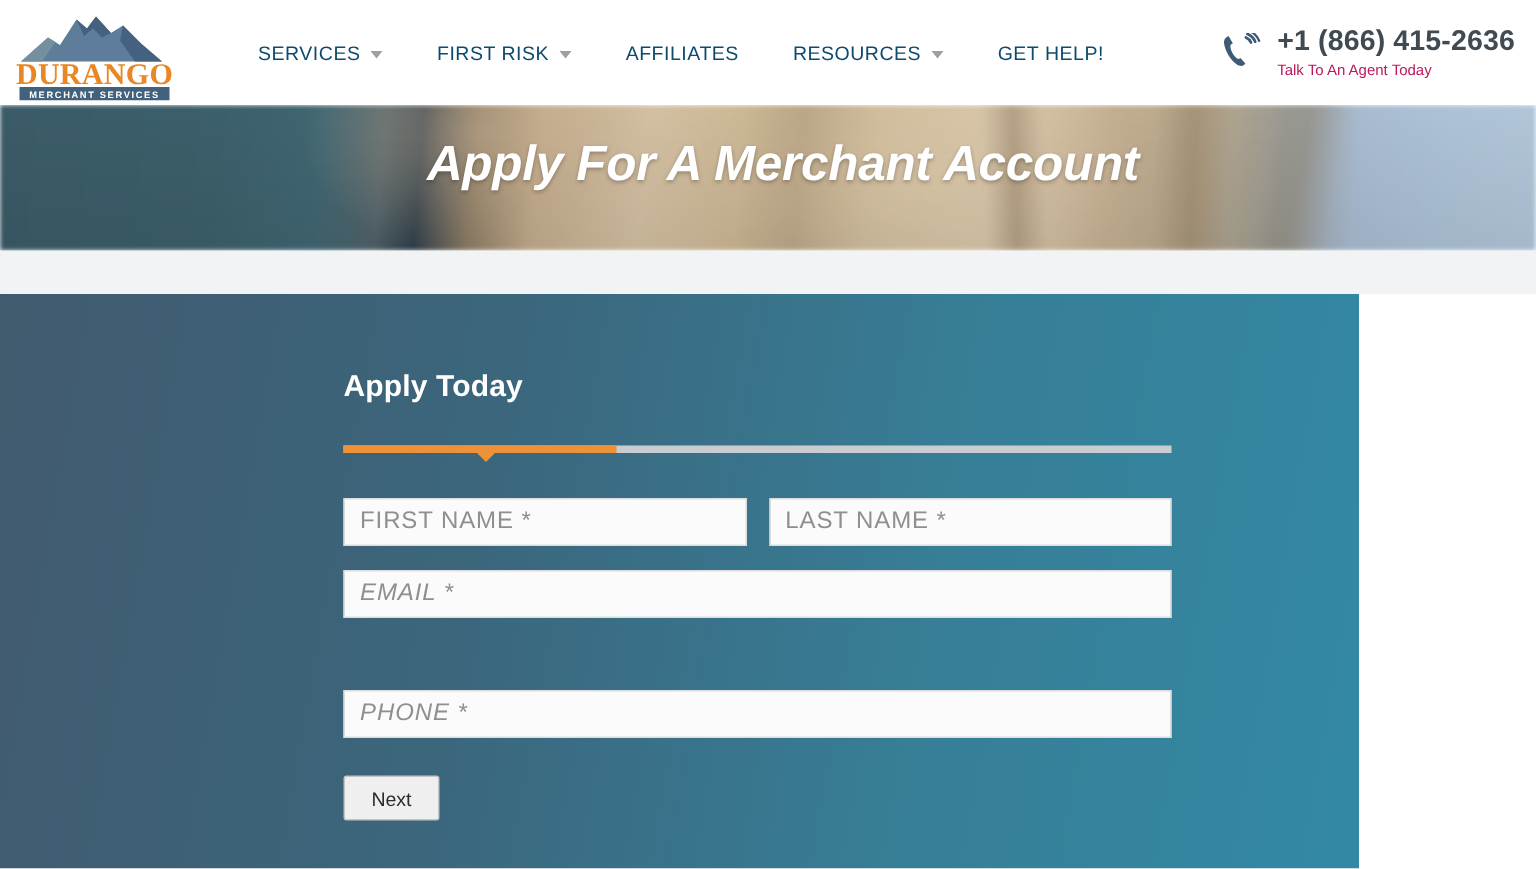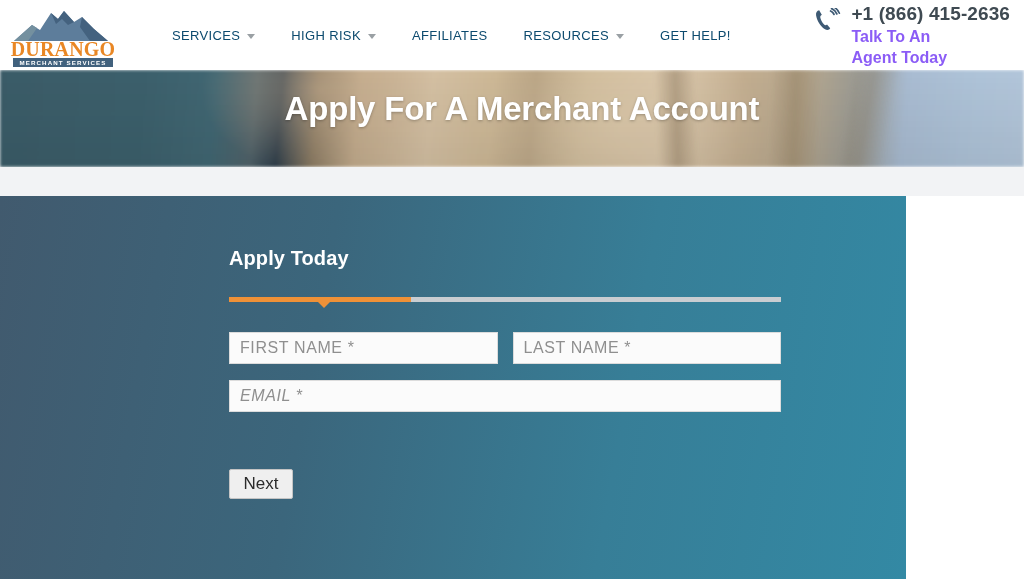--- a/index.html
+++ b/index.html
@@ -68,25 +68,24 @@
   .phone-icon { margin-top: 6px; flex: 0 0 auto; }
   .contact-text { line-height: 1.3; }
   .phone-number {
     color: #3f4a52;
     font-size: 19px;
     font-weight: bold;
     white-space: nowrap;
     letter-spacing: 0.1px;
   }
   .agent-line {
-    color: #8b5cf6;
-    font-size: 16px;
+    color: #be185d;
+    font-size: 10px;
     max-width: 112px;
     line-height: 1.32;
-    font-weight: bold;
   }
 
   .apply-now {
     width: 108px;
     height: 39px;
     background: linear-gradient(100deg, #3d5467 0%, #3f7f98 55%, #3f93aa 100%);
     color: #ffffff;
     font-size: 14px;
     display: flex;
     align-items: center;
@@ -146,20 +145,21 @@
     position: absolute;
     left: 0; right: 0;
     top: 20px;
     text-align: center;
     color: #ffffff;
     font-size: 33px;
     font-weight: bold;
     letter-spacing: -0.2px;
     text-shadow: 0 1px 3px rgba(0,0,0,0.28);
     padding-left: 20px;
+    font-style: italic;
   }
 
   
   .gap-band {
     width: 1024px;
     height: 29px;
     background: #f2f3f5;
   }
 
   
@@ -229,21 +229,21 @@
   .field-full { width: 552px; font-style: italic; }
   .field-spaced { margin-bottom: 32px; }
 
   .next-btn {
     width: 64px;
     height: 30px;
     background: #efefef;
     border: 1px solid #c4c4c4;
     border-radius: 2px;
     color: #2b2b2b;
-    font-size: 17px;
+    font-size: 13px;
     font-family: "Liberation Sans", sans-serif;
     cursor: pointer;
     margin-top: 9px;
   }
 </style>
 </head>
 <body>
 
 <div class="header">
 
@@ -258,21 +258,21 @@
       <text x="59" y="60" text-anchor="middle" font-family="'Liberation Sans', sans-serif" font-size="6.2" font-weight="bold" fill="#ffffff" letter-spacing="1.1">MERCHANT SERVICES</text>
     </svg>
   </div>
 
   <nav class="nav">
     <div class="nav-item">
       <span>SERVICES</span>
       <span class="caret"></span>
     </div>
     <div class="nav-item">
-      <span>HIGH RISK</span>
+      <span>FIRST RISK</span>
       <span class="caret"></span>
     </div>
     <div class="nav-item">
       <span>AFFILIATES</span>
     </div>
     <div class="nav-item">
       <span>RESOURCES</span>
       <span class="caret"></span>
     </div>
     <div class="nav-item">
@@ -318,16 +318,19 @@
 
     <div class="field-row">
       <input class="field field-half" type="text" placeholder="FIRST NAME *" style="">
       <input class="field field-half" type="text" placeholder="LAST NAME *" style="">
     </div>
 
     <div class="field-row">
       <input class="field field-full field-spaced" type="email" placeholder="EMAIL *" style="">
     </div>
 
+    <div class="field-row">
+      <input class="field field-full" type="tel" placeholder="PHONE *" style="">
+    </div>
 
     <button class="next-btn">Next</button>
   </div>
 </div>
 
 </body></html>

